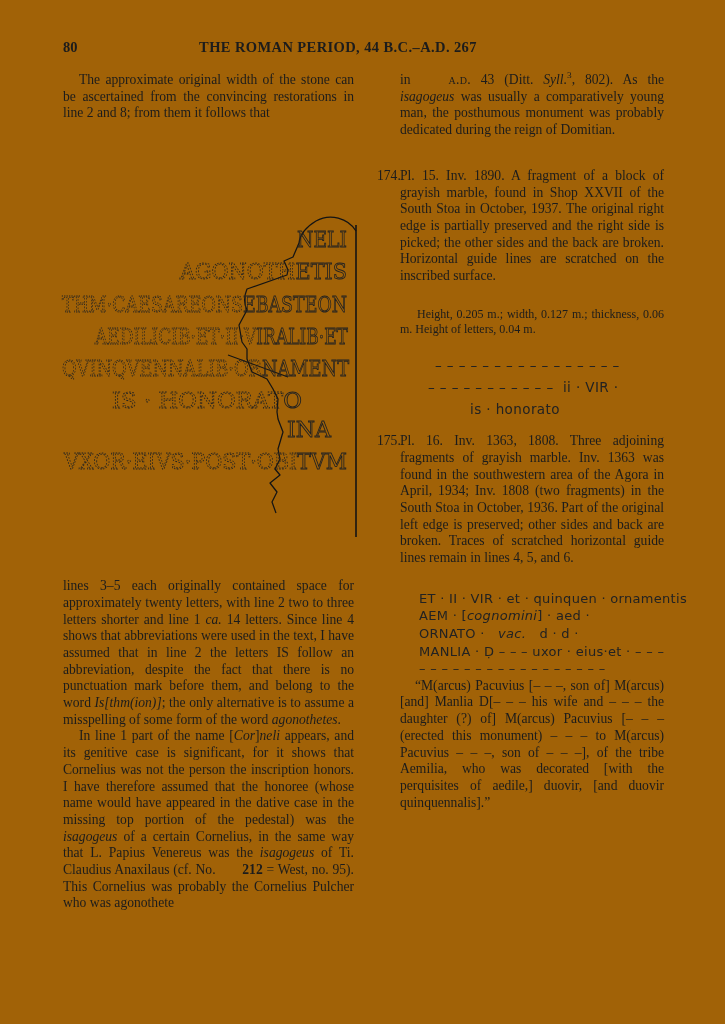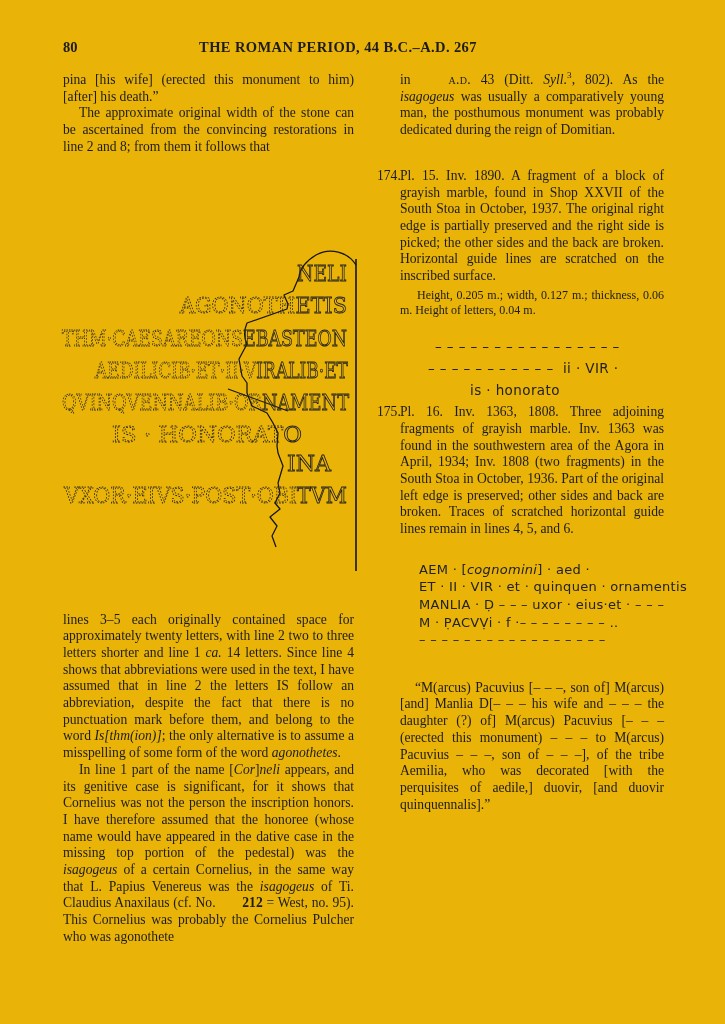--- a/index.html
+++ b/index.html
@@ -1,18 +1,18 @@
 <!DOCTYPE html>
 <html><head>
 <meta charset="utf-8">
 <style>
   html,body{margin:0;padding:0;background:#e8e6e1;}
   .page{
     position:relative;width:725px;height:1024px;margin:0 auto;
-    background:#eab308;color:#1c1c1c;
+    background:#a16207;color:#1c1c1c;
     font-family:"Liberation Serif",serif;overflow:hidden;
   }
   .pageno{position:absolute;left:63px;top:39px;font-weight:bold;font-size:14.5px;}
   .running-head{
     position:absolute;left:68px;top:39px;width:540px;text-align:center;
     font-weight:bold;font-size:14.5px;letter-spacing:0.4px;white-space:nowrap;
   }
   .col-left{position:absolute;left:63px;top:72px;width:291px;}
   .col-right{position:absolute;left:377px;top:72px;width:287px;}
   p{margin:0;font-size:13.6px;line-height:16.7px;text-align:justify;}
@@ -23,50 +23,49 @@
   .frag-edge{stroke:#141414;stroke-width:1.6;}
   .frag-outline{fill:none;stroke:#141414;stroke-width:1.25;stroke-linejoin:round;}
   .frag-crack{fill:none;stroke:#141414;stroke-width:1.1;}
   .insc-line{font-family:"DejaVu Serif",serif;font-size:23px;}
   .insc-line tspan.dotted{fill:none;stroke:#222;stroke-width:0.85;stroke-dasharray:1.7 1.5;}
   .insc-line tspan.solid{fill:none;stroke:#222;stroke-width:0.9;}
   .p-after-fig{margin-top:37px;}
   
   .entry{position:relative;margin-top:29px;}
   .entry-num{position:absolute;left:0;top:0;font-weight:normal;font-size:13.6px;}
-  .meas{margin-top:3px;margin-left:23px;font-size:12px;line-height:15.2px;text-indent:17px;text-align:justify;}
+  .meas{margin-top:22px;margin-left:23px;font-size:12px;line-height:15.2px;text-indent:17px;text-align:justify;}
   .transcription{font-family:"DejaVu Sans","Liberation Sans",sans-serif;}
   .trans174{margin-top:17px;margin-left:23px;font-size:13.5px;line-height:22px;letter-spacing:0.4px;color:#222;}
   .trans174 .tl{white-space:pre;}
   .trans174 .tl1{padding-left:35px;}
   .trans174 .tl2{padding-left:28px;}
   .trans174 .tl3{padding-left:9px;}
   .trans174 .tl4{padding-left:70px;}
-  .entry-175{margin-top:3px;}
+  .entry-175{margin-top:13px;}
   .meas175{margin-top:19px;}
   .trans175{margin-top:23px;margin-left:20px;font-size:13px;line-height:17.6px;letter-spacing:0.3px;color:#222;}
   .trans175 .row{white-space:pre;}
   .trans175 .lnum{display:inline-block;width:22px;font-size:12.5px;color:#1c1c1c;}
-  .translation{margin-top:31px;margin-left:23px;text-indent:15px;}
+  .translation{margin-top:0;margin-left:23px;text-indent:15px;}
   
   .s-i{font-style:italic;}
   .s-b{font-weight:bold;margin-left:23px;}
   .s-sc{font-variant:small-caps;letter-spacing:0.3px;margin-left:28px;}
   .s-sup{vertical-align:super;font-size:68%;line-height:0;}
 </style>
 </head>
 <body>
 
 <div class="page">
 
   <div class="pageno">80</div>
   <div class="running-head">THE ROMAN PERIOD, 44 B.C.–A.D. 267</div>
 
   <div class="col-left">
-    <p>pina [his wife] (erected this monument to him) [after] his death.”</p>
     <p class="indent">The approximate original width of the stone can be ascertained from the convincing restorations in line 2 and 8; from them it follows that</p>
 
     <figure>
       <svg width="300" height="332" viewBox="0 0 300 332" xmlns="http://www.w3.org/2000/svg">
         <line class="frag-edge" x1="296" y1="16" x2="296" y2="328"></line>
         <path class="frag-outline" d="M296 22 C288 9 270 4 256 12 C246 18 240 25 239 34 L233 48 L224 52 L228 61 L227 66 L187 80
              C184 87 184 95 187 101 L179 116 L182 133 L187 140 L187 150 L192 163 L207 170 L213 180
              L218 190 L217 203 L218 210 L223 223 L218 240 L220 250 L215 260 L220 266 L210 274
              L217 283 L212 293 L216 304"></path>
         <path class="frag-crack" d="M168 146 L228 168"></path>
@@ -101,23 +100,23 @@
       <div class="tl tl2">– – – – – – – – – – –  ii · VIR ·</div>
       <div class="tl tl4">is · honorato</div>
     </div>
 
     <div class="entry entry-175">
       <span class="entry-num">175.</span>
       <p class="ml">Pl. 16. Inv. 1363, 1808. Three adjoining fragments of grayish marble. Inv. 1363 was found in the southwestern area of the Agora in April, 1934; Inv. 1808 (two fragments) in the South Stoa in October, 1936. Part of the original left edge is preserved; other sides and back are broken. Traces of scratched horizontal guide lines remain in lines 4, 5, and 6.</p>
     </div>
 
     <div class="transcription trans175">
+      <div class="row"><span class="lnum"></span><span><span>ET · II · VIR · et · quinquen · ornamentis</span></span></div>
       <div class="row"><span class="lnum"></span><span><span>AEM · [</span><span class="s-i">cognomini</span><span>] · aed ·</span></span></div>
-      <div class="row"><span class="lnum"></span><span><span>ET · II · VIR · et · quinquen · ornamentis</span></span></div>
+      <div class="row"><span class="lnum"></span><span><span>ORNATO ·   </span><span class="s-i">vac.</span><span>   d · d ·</span></span></div>
       <div class="row"><span class="lnum"></span><span><span>MANLIA · Ḍ – – – uxor · eius·et · – – –</span></span></div>
-      <div class="row"><span class="lnum"></span><span><span>M · P̣ACVṾi · f ·– – – – – – – – ‥</span></span></div>
       <div class="row"><span class="lnum"></span><span><span>– – – – – – – – – – – – – – – – –</span></span></div>
     </div>
 
     <p class="translation">“M(arcus) Pacuvius [– – –, son of] M(arcus) [and] Manlia D[– – – his wife and – – – the daughter (?) of] M(arcus) Pacuvius [– – – (erected this monument) – – – to M(arcus) Pacuvius – – –, son of – – –], of the tribe Aemilia, who was decorated [with the perquisites of aedile,] duovir, [and duovir quinquennalis].”</p>
   </div>
 
 </div>
 
 </body></html>

